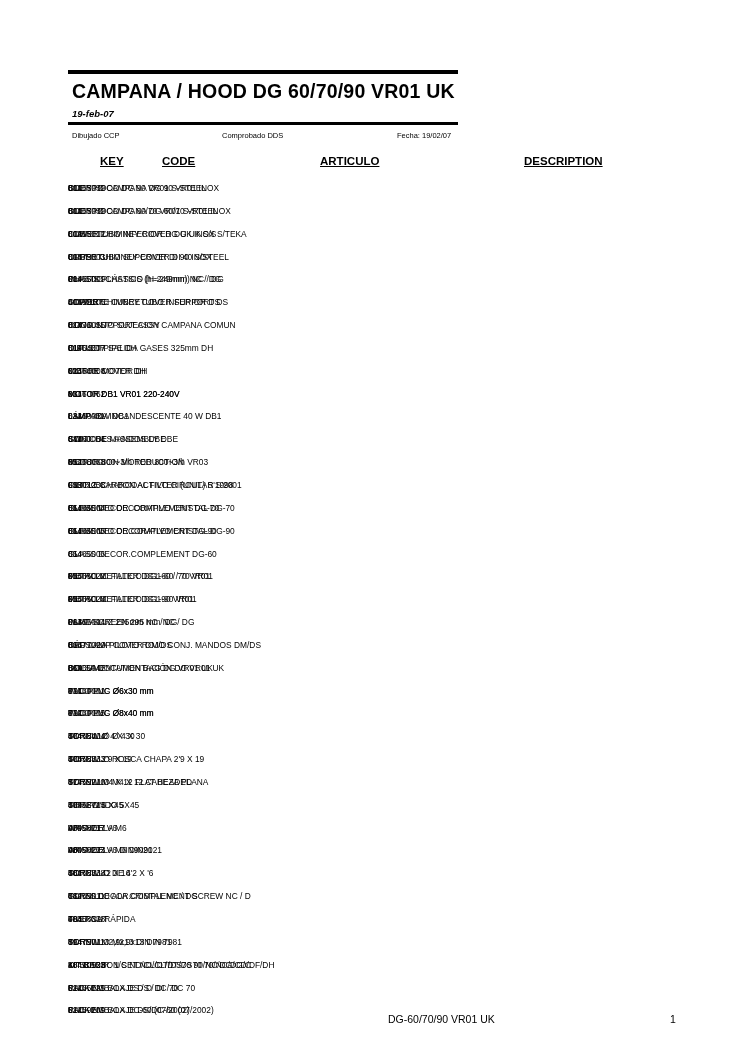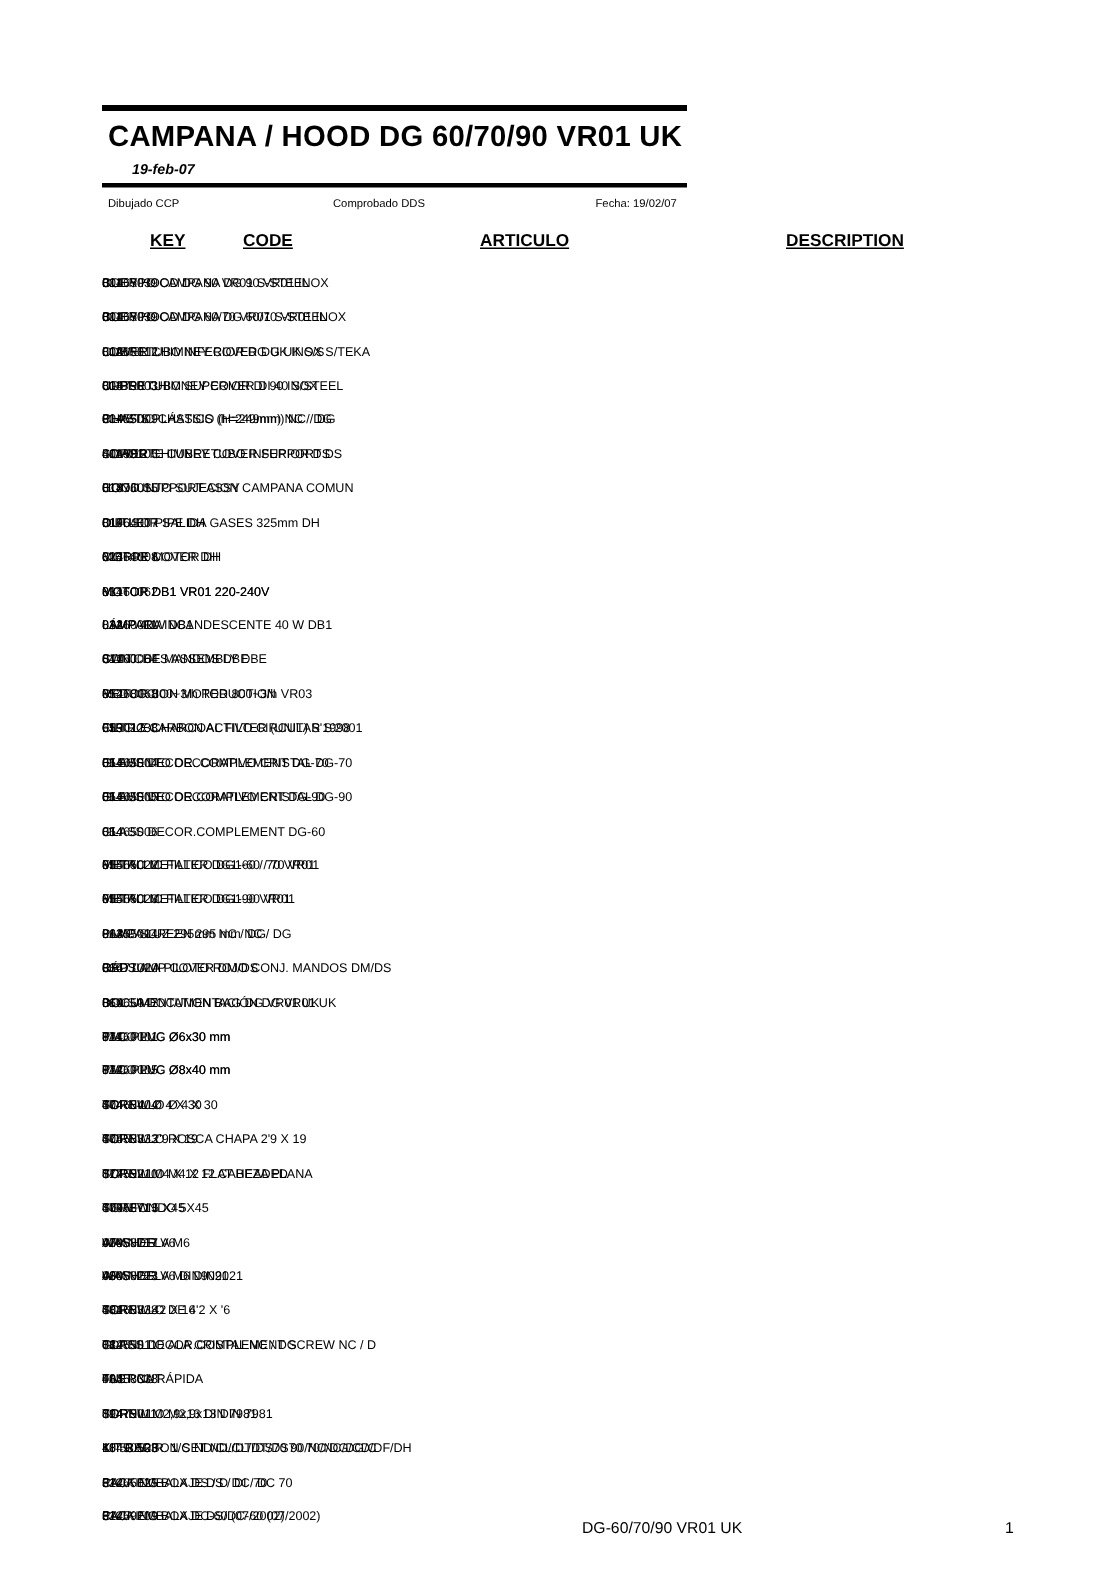--- a/index.html
+++ b/index.html
@@ -43,21 +43,20 @@
     font-weight: bold;
     letter-spacing: 0.2px;
     padding: 6px 0 3px 4px;
     white-space: nowrap;
   }
   .doc-date {
     font-size: 9.5px;
     font-style: italic;
     font-weight: bold;
     padding: 2px 0 3px 4px;
-    margin-left: 16px;
   }
   .meta-row {
     display: flex;
     font-size: 7.5px;
     padding: 6px 0 0 4px;
   }
   .meta-item { white-space: nowrap; }
   .meta-drawn { width: 150px; }
   .meta-checked { width: 175px; }
   .meta-date { }

